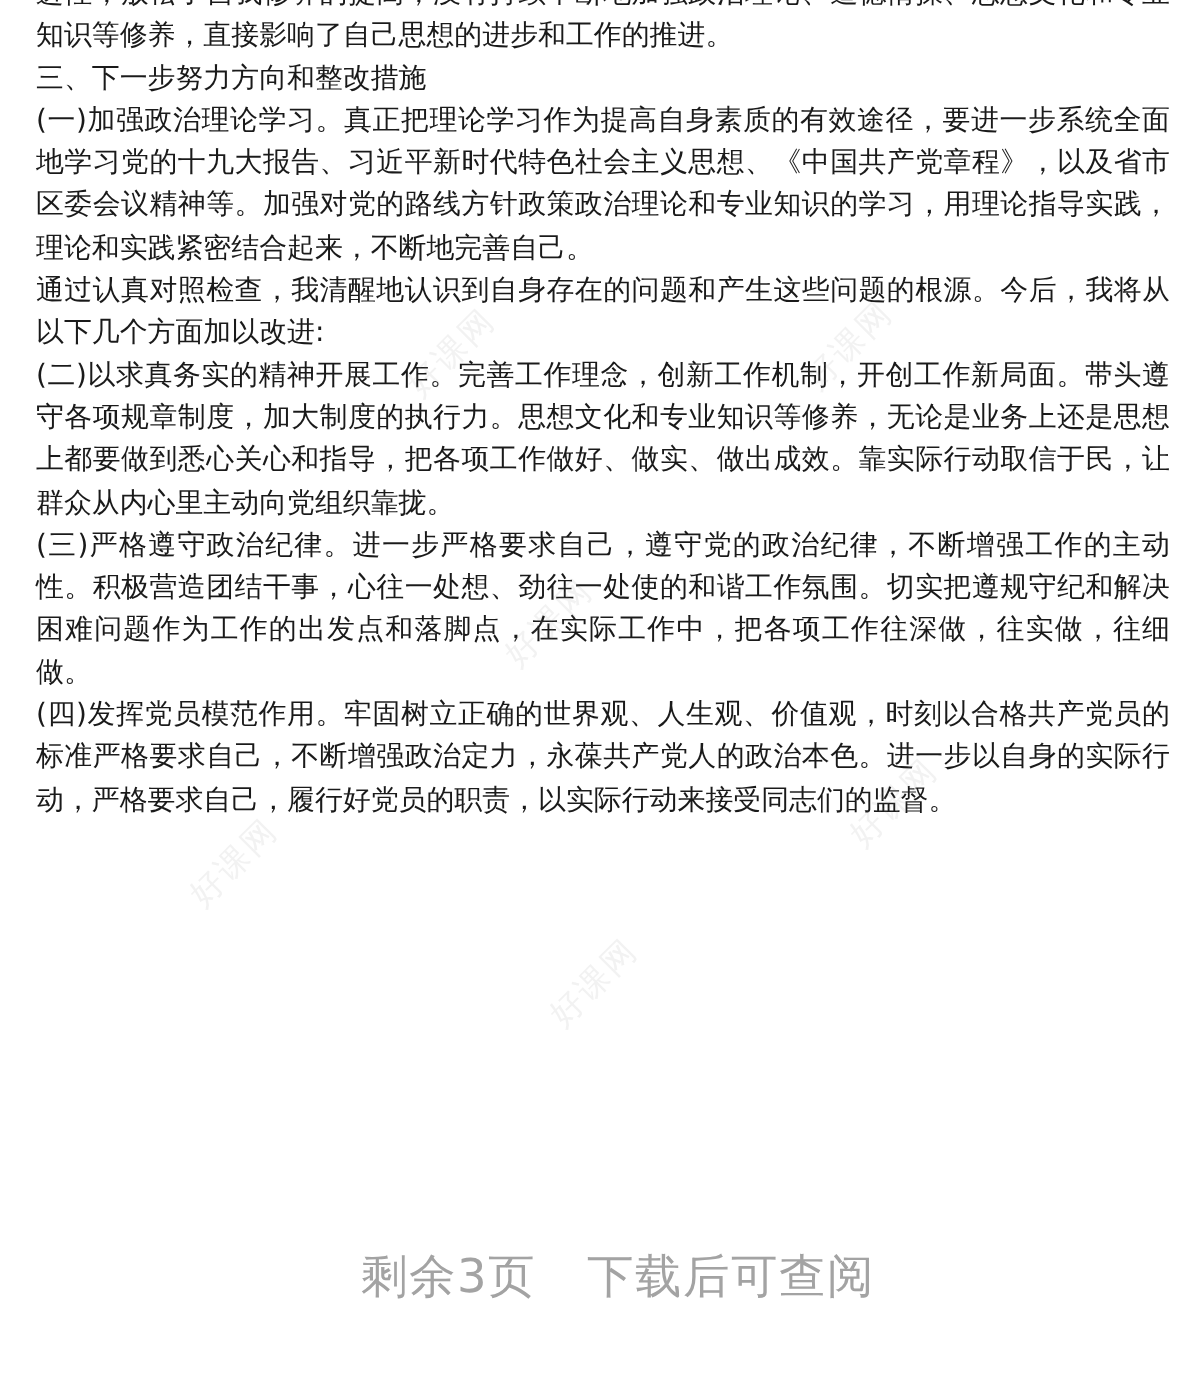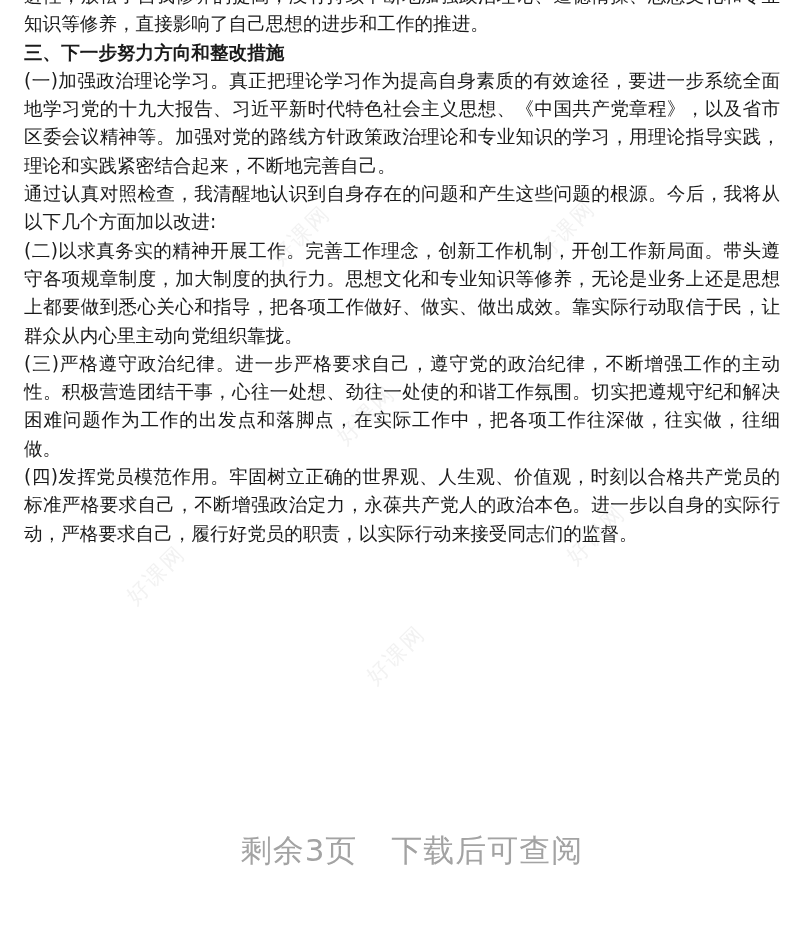--- a/index.html
+++ b/index.html
@@ -33,21 +33,21 @@
     letter-spacing: 0px;
   }
   .doc p {
     margin: 0;
     padding: 0;
     text-align: justify;
     text-align-last: left;
     word-break: break-all;
   }
   .doc p.heading {
-    font-weight: bold;
+    font-weight: normal;
   }
   .watermark {
     position: absolute;
     color: rgba(150, 150, 150, 0.12);
     font-size: 22px;
     transform: rotate(-45deg);
     white-space: nowrap;
     pointer-events: none;
     letter-spacing: 2px;
   }

